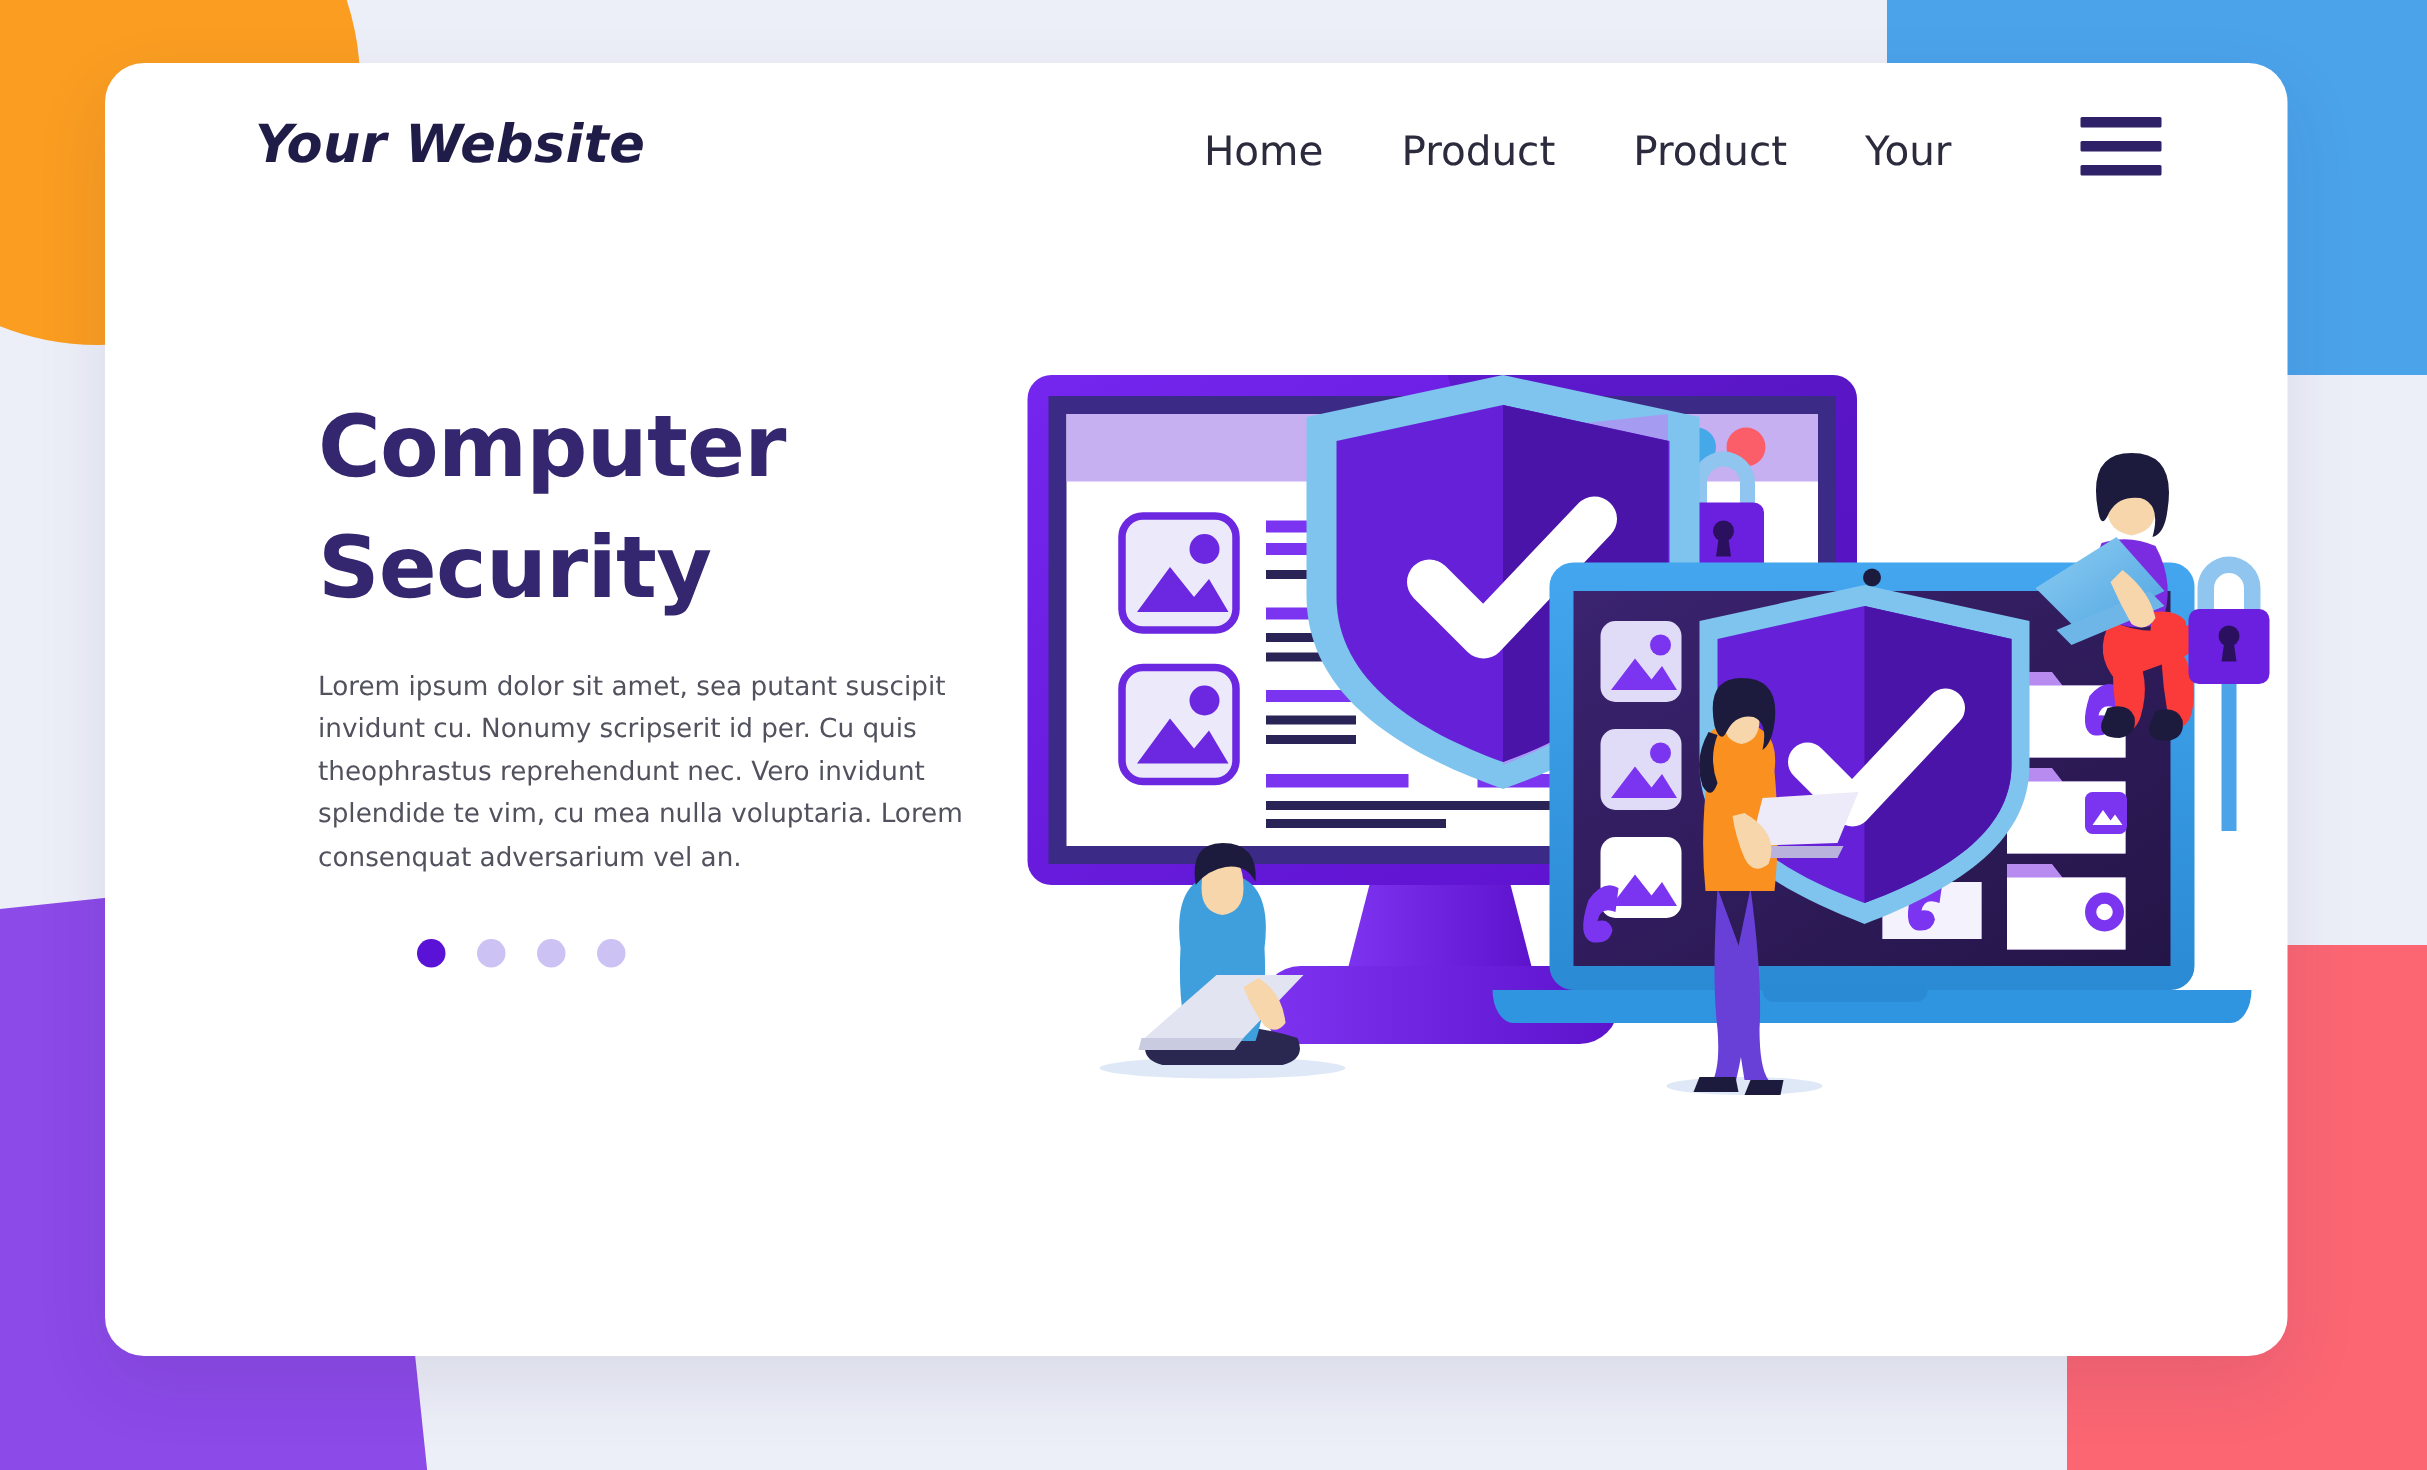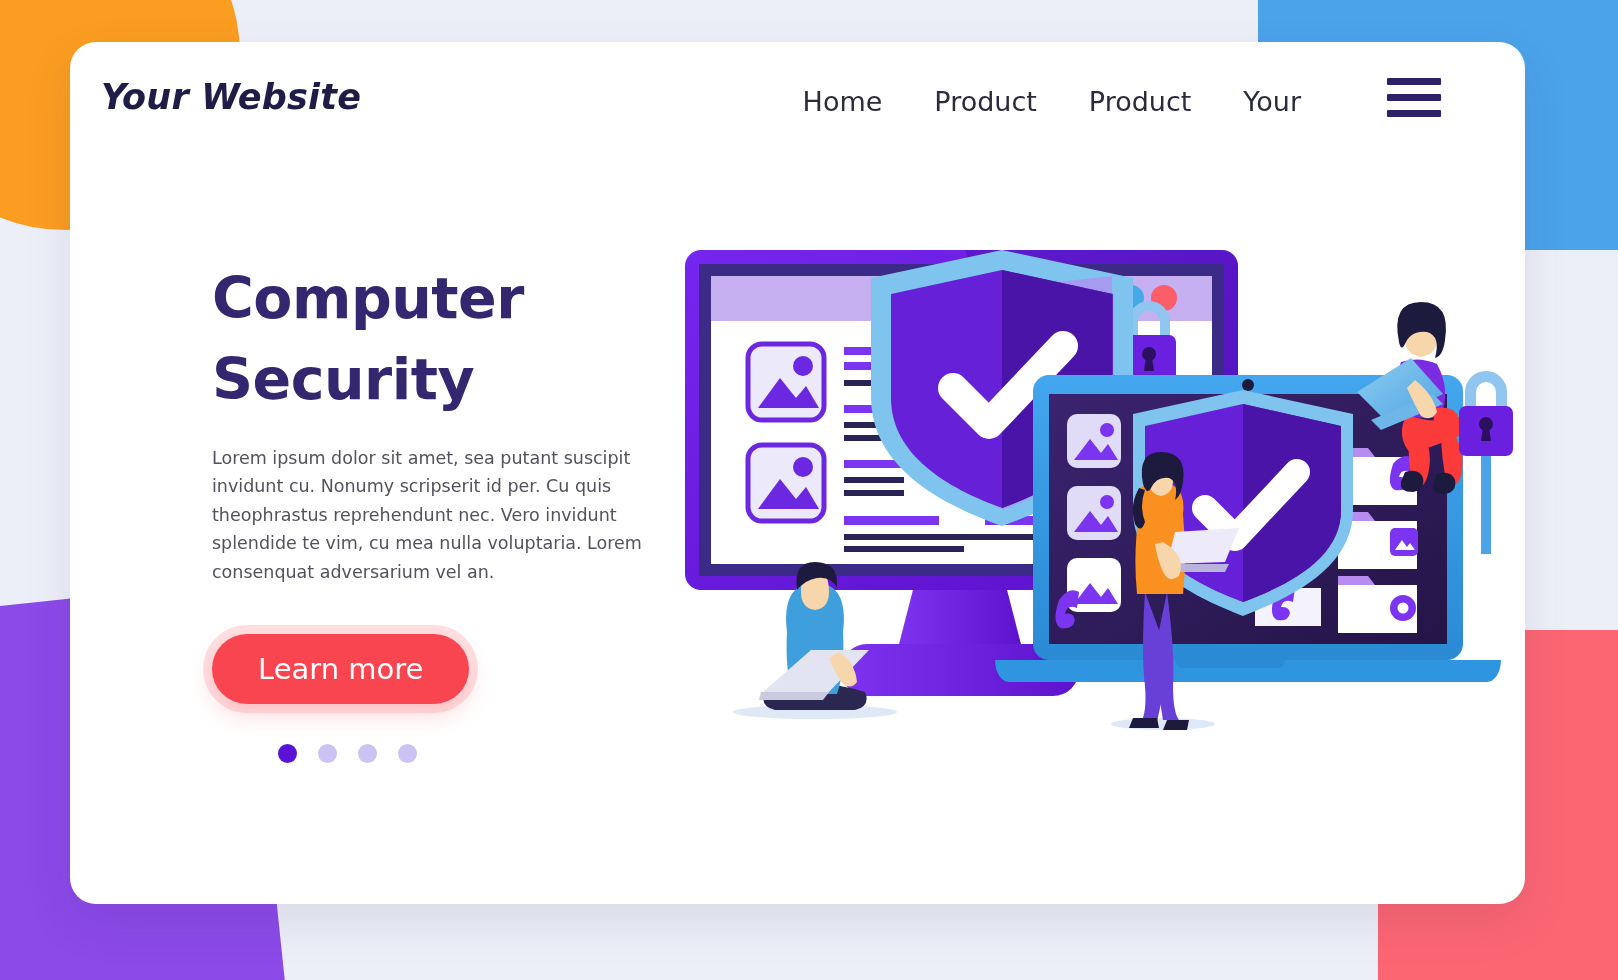--- a/index.html
+++ b/index.html
@@ -42,21 +42,21 @@
     box-shadow: 0 18px 48px rgba(40,30,90,.10);
     overflow: hidden;
   }
 
   
   #header {
     position: absolute; left: 0; top: 0; width: 100%; height: 110px;
     display: flex; align-items: center;
   }
   #logo {
-    margin-left: 31px;
+    margin-left: 100px;
     font-size: 35px; font-weight: 700; font-style: italic;
     color: #201c48; letter-spacing: .2px; white-space: nowrap;
   }
   #nav {
     margin-left: auto; margin-right: 58px;
     display: flex; align-items: flex-end; gap: 0;
   }
   .nav-item {
     font-size: 27px; color: #2b2b3d; padding: 0 26px; cursor: pointer;
     white-space: nowrap;
@@ -114,21 +114,20 @@
         <span></span>
         <span></span>
       </div>
     </nav>
   </div>
 
   <div id="hero-text">
     <h1 id="headline">Computer
 Security</h1>
     <p id="subtext">Lorem ipsum dolor sit amet, sea putant suscipit invidunt cu. Nonumy scripserit id per. Cu quis theophrastus reprehendunt nec. Vero invidunt splendide te vim, cu mea nulla voluptaria. Lorem consenquat adversarium vel an.</p>
-    <button id="cta">Learn more</button>
     <div id="dots">
       <span class="dot active"></span>
       <span class="dot"></span>
       <span class="dot"></span>
       <span class="dot"></span>
     </div>
   </div>
 
   <div id="illustration">
     <svg viewBox="0 0 910 580" xmlns="http://www.w3.org/2000/svg">

